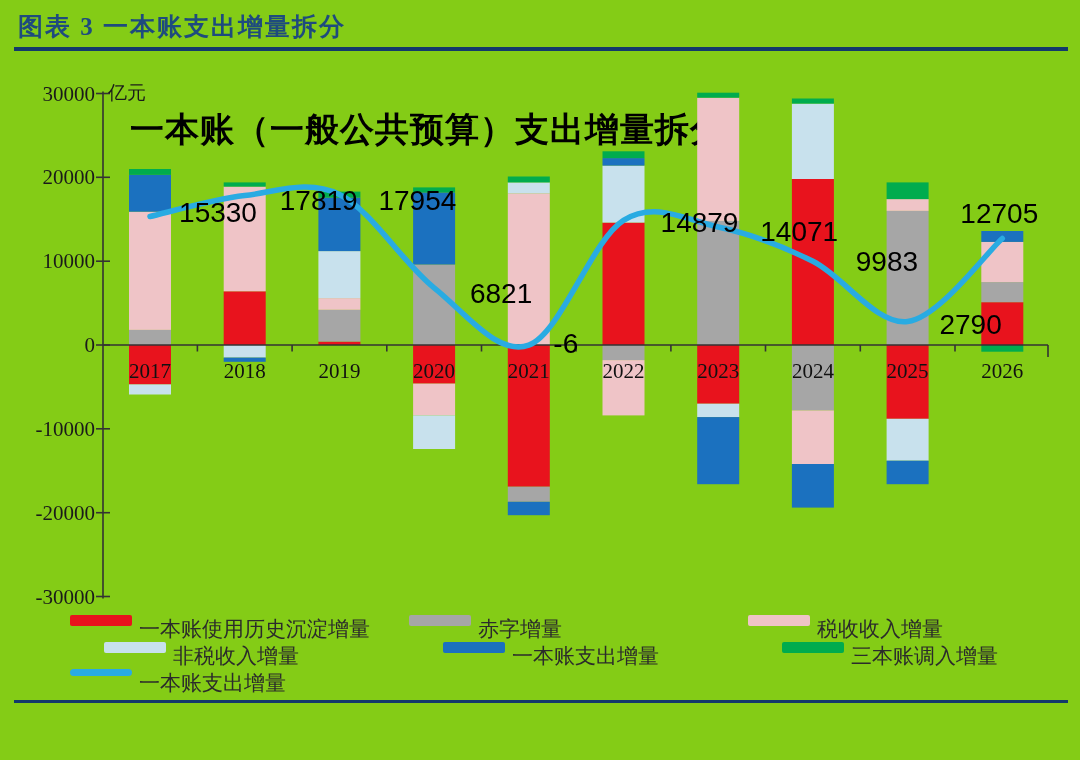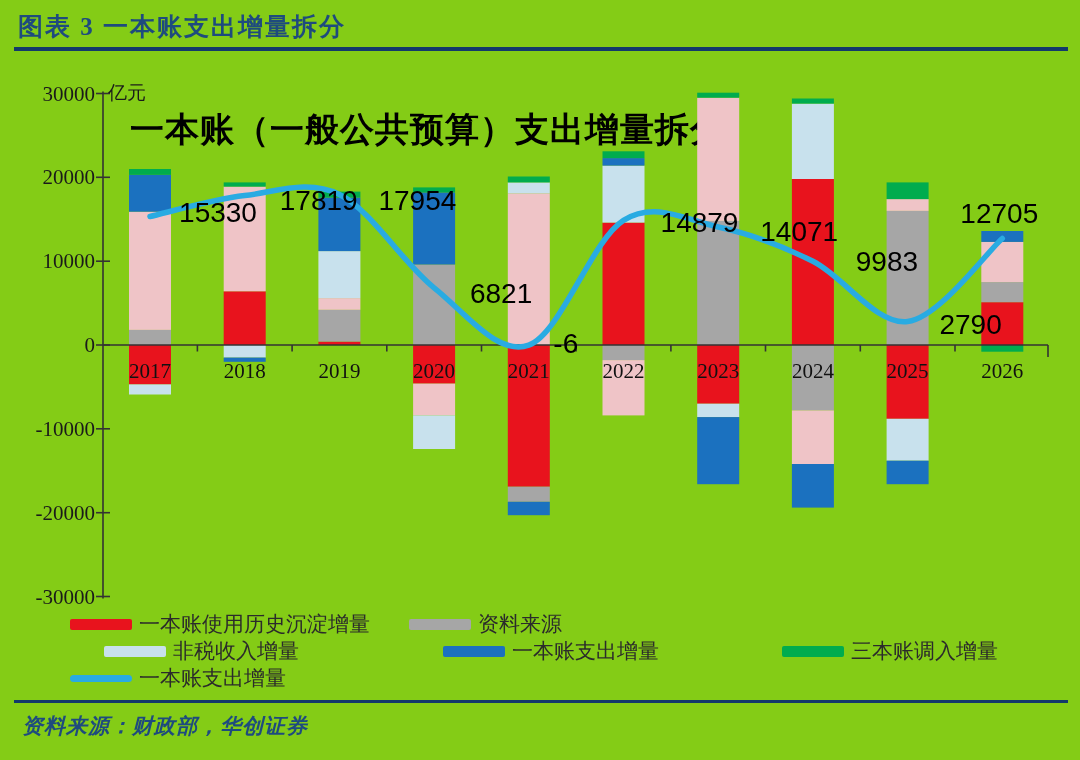--- a/index.html
+++ b/index.html
@@ -6,21 +6,21 @@
   .page{position:relative;width:1080px;height:760px;background:#84cc16;overflow:hidden;
         font-family:"Liberation Sans",sans-serif;}
   .rpt-title{position:absolute;left:18px;top:10px;font-family:"Liberation Serif",serif;
         font-weight:bold;font-size:25px;letter-spacing:2px;color:#1E4B7E;}
   .rule{position:absolute;left:14px;width:1054px;background:#123A6B;}
   .rule-top{top:47px;height:4px;}
   .rule-bottom{top:700px;height:3px;}
   .source{position:absolute;left:22px;top:712px;font-family:"Liberation Serif",serif;
         font-style:italic;font-weight:bold;font-size:21px;letter-spacing:1px;color:#1E4B7E;}
   svg.chart{position:absolute;left:0;top:0;width:1080px;height:760px;}
-  .legend-item{position:absolute;display:flex;align-items:center;gap:7px;height:18px;}
+  .legend-item{position:absolute;display:flex;gap:7px;height:18px;}
   .lg-c0{left:70px;}  .lg-c1{left:409px;} .lg-c2{left:748px;}
   .lg-r0{top:615px;}  .lg-r1{top:642px;padding-left:34px;}  .lg-r2{top:669px;}
   .sw{display:inline-block;width:62px;height:11px;border-radius:2px;background:#ccc;flex:0 0 auto;}
   .sw-line{height:7px;border-radius:4px;}
   .lg-label{font-size:21px;color:#2b2b2b;white-space:nowrap;}
 </style>
 </head>
 <body>
 
 <div class="page">
@@ -137,34 +137,37 @@
       <text x="970.6" y="333.6" text-anchor="middle" font-size="28" fill="#000000">2790</text>
       <text x="999.3" y="222.5" text-anchor="middle" font-size="28" fill="#000000">12705</text>
     </svg>
 
   <div class="legend-item lg-c0 lg-r0">
     <span class="sw" style="background: rgb(232, 19, 29);"></span>
     <span class="lg-label">一本账使用历史沉淀增量</span>
   </div>
   <div class="legend-item lg-c1 lg-r0">
     <span class="sw" style="background: rgb(166, 166, 166);"></span>
-    <span class="lg-label">资料来源</span>
+    <span class="lg-label">赤字增量</span>
+  </div>
+  <div class="legend-item lg-c2 lg-r0">
+    <span class="sw" style="background: rgb(239, 196, 199);"></span>
+    <span class="lg-label">税收收入增量</span>
   </div>
   <div class="legend-item lg-c0 lg-r1">
     <span class="sw" style="background: rgb(200, 225, 237);"></span>
     <span class="lg-label">非税收入增量</span>
   </div>
   <div class="legend-item lg-c1 lg-r1">
     <span class="sw" style="background: rgb(27, 113, 191);"></span>
     <span class="lg-label">一本账支出增量</span>
   </div>
   <div class="legend-item lg-c0 lg-r2">
     <span class="sw sw-line" style="background: rgb(41, 171, 226);"></span>
     <span class="lg-label">一本账支出增量</span>
   </div>
   <div class="legend-item lg-c2 lg-r1">
     <span class="sw" style="background: rgb(0, 172, 78);"></span>
     <span class="lg-label">三本账调入增量</span>
   </div>
 
   <div class="rule rule-bottom"></div>
-  <div class="source">资料来源：财政部，华创证券</div>
 </div>
 
 </body></html>

